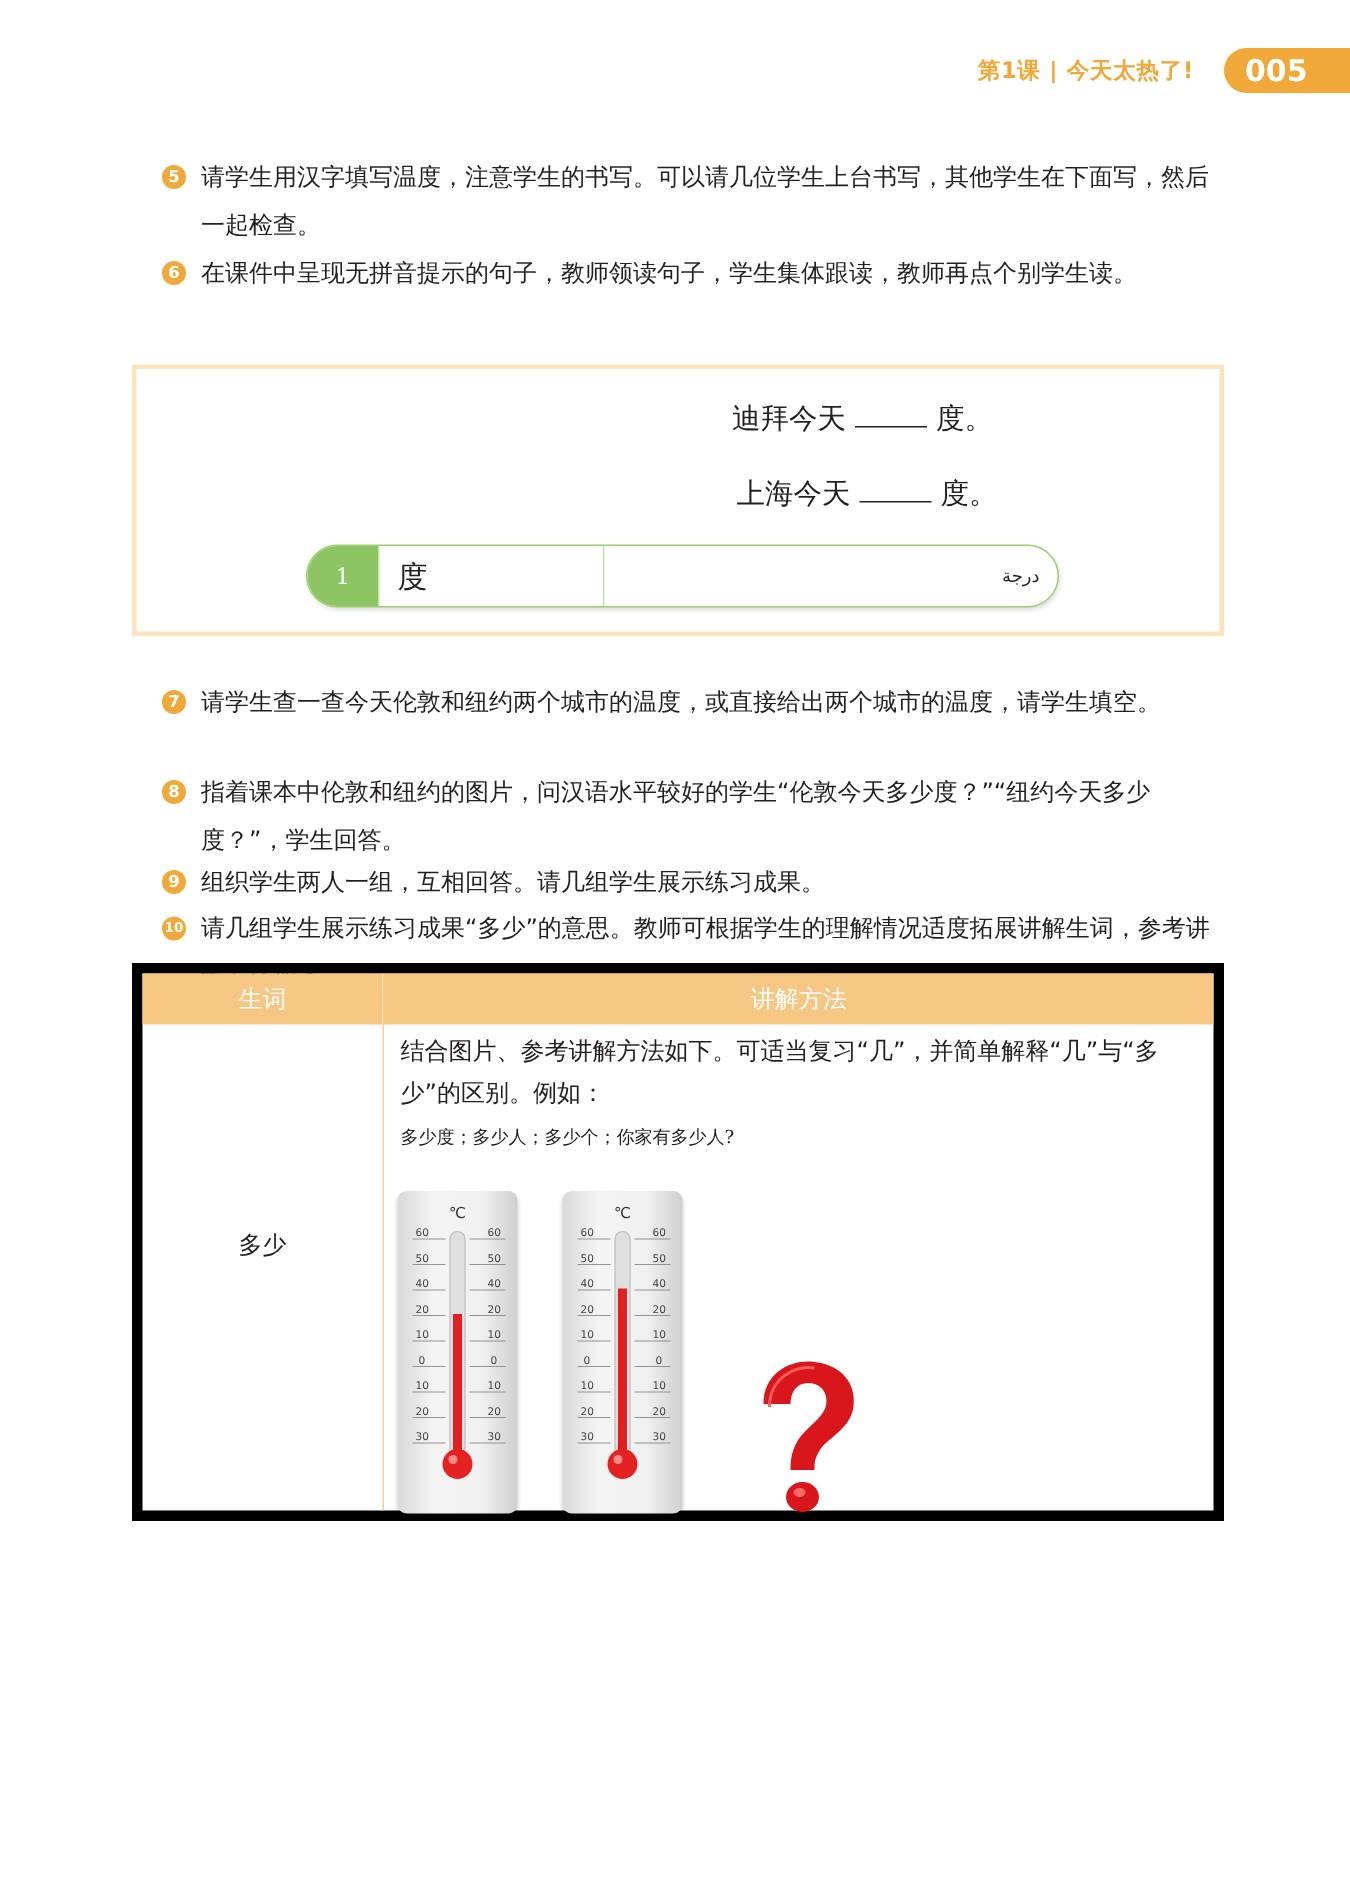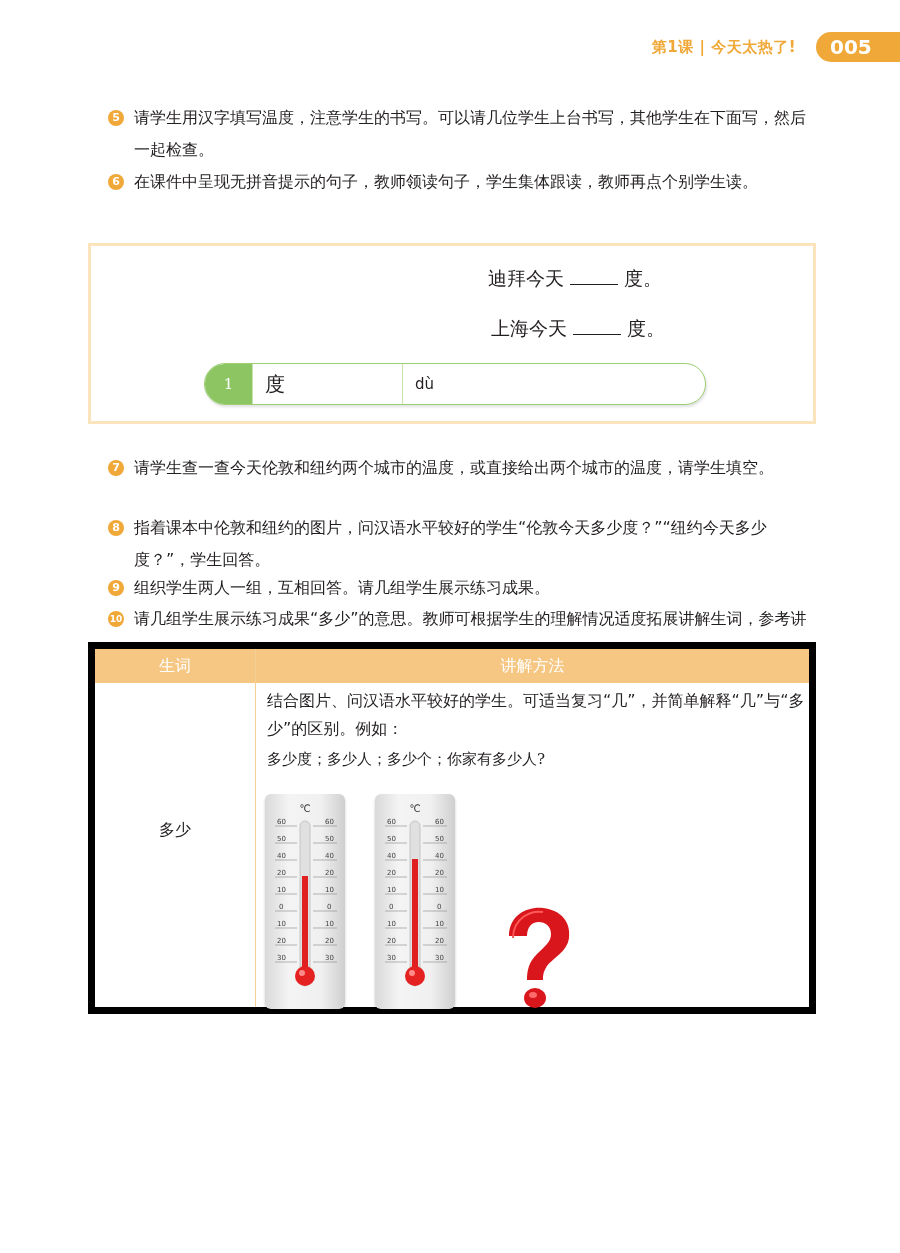--- a/index.html
+++ b/index.html
@@ -31,21 +31,21 @@
 
   .table { position: absolute; left: 88px; top: 642px; width: 728px; height: 372px; border: 7px solid #000000; }
   .th { position: absolute; top: 0; height: 34px; background: #f6c783; color: #fff; font-size: 16px;
     display: flex; align-items: center; justify-content: center; }
   .th-word { left: 0; width: 160px; }
   .th-method { left: 161px; right: 0; }
   .col-divider { position: absolute; left: 160px; top: 0; bottom: 0; width: 1px; background: #f6cf94; }
   .word-cell { position: absolute; left: 0; top: 34px; width: 160px; bottom: 0; display: flex; align-items: center; justify-content: center;
     font-family: "DejaVu Serif", serif; font-size: 16px; padding-bottom: 30px; }
   .method-text { position: absolute; left: 172px; top: 38px; width: 540px; font-size: 16px; line-height: 28px; }
-  .method-examples { position: absolute; left: 172px; top: 101px; font-family: "DejaVu Serif", serif; font-size: 15px; }
+  .method-examples { position: absolute; left: 172px; top: 101px; font-family: "DejaVu Serif", serif; font-size: 12px; }
 
   .thermo { position: absolute; top: 145px; width: 80px; height: 215px; border-radius: 6px;
     background: linear-gradient(90deg, #d9d9d9 0%, #f4f4f4 30%, #f0f0f0 70%, #cfcfcf 100%); box-shadow: 0 2px 3px rgba(0,0,0,0.2); }
   .thermo svg { position: absolute; left: 0; top: 0; }
   .question { position: absolute; left: 396px; top: 255px; width: 90px; height: 110px; }
 </style>
 </head>
 <body>
 
 <div class="header">
@@ -66,21 +66,21 @@
   <div class="sent" style="left:397px; top:20px;">
     <span>迪拜今天</span><span class="blank"></span><span>度。</span>
   </div>
   <div class="sent" style="left:400px; top:70px;">
     <span>上海今天</span><span class="blank"></span><span>度。</span>
   </div>
 
   <div class="vocab-bar">
     <div class="vocab-num">1</div>
     <div class="vocab-cell vocab-hanzi">度</div>
-    <div class="vocab-cell vocab-pinyin">dù</div>
+    <div class="vocab-cell vocab-meaning">درجة</div>
   </div>
 </div>
 
 <div class="step" style="top:452px;">
   <span class="num">7</span>
   <span class="txt">请学生查一查今天伦敦和纽约两个城市的温度，或直接给出两个城市的温度，请学生填空。</span>
 </div>
 <div class="step" style="top:512px;">
   <span class="num">8</span>
   <span class="txt">指着课本中伦敦和纽约的图片，问汉语水平较好的学生“伦敦今天多少度？”“纽约今天多少度？”，学生回答。</span>
@@ -92,21 +92,21 @@
 <div class="step" style="top:603px;">
   <span class="num" style="font-size:9px;">10</span>
   <span class="txt">请几组学生展示练习成果“多少”的意思。教师可根据学生的理解情况适度拓展讲解生词，参考讲解方法如下。</span>
 </div>
 
 <div class="table">
   <div class="th th-word">生词</div>
   <div class="th th-method">讲解方法</div>
   <div class="col-divider"></div>
   <div class="word-cell">多少</div>
-  <div class="method-text">结合图片、问汉语水平较好的学生。可适当复习“几”，并简单解释“几”与“多少”的区别。例如：</div>
+  <div class="method-text">结合图片、参考讲解方法如下。可适当复习“几”，并简单解释“几”与“多少”的区别。例如：</div>
   <div class="method-examples">多少度；多少人；多少个；你家有多少人?</div>
 
   <div class="thermo" style="left:170px;">
     <svg width="80" height="215" viewBox="0 0 80 215">
       <text x="40" y="18" font-size="10" text-anchor="middle" fill="#333" font-family="DejaVu Sans, sans-serif">℃</text>
       <rect x="35" y="27" width="10" height="165" rx="5" fill="#e0e0e0" stroke="#bdbdbd" stroke-width="0.8"></rect>
       <rect x="37" y="82" width="6" height="105" fill="#e02020"></rect>
       <circle cx="40" cy="182" r="10" fill="#e52222"></circle>
       <circle cx="37" cy="179" r="3" fill="#ff8a8a"></circle>
       <g font-size="7" fill="#444" font-family="DejaVu Sans, sans-serif">

